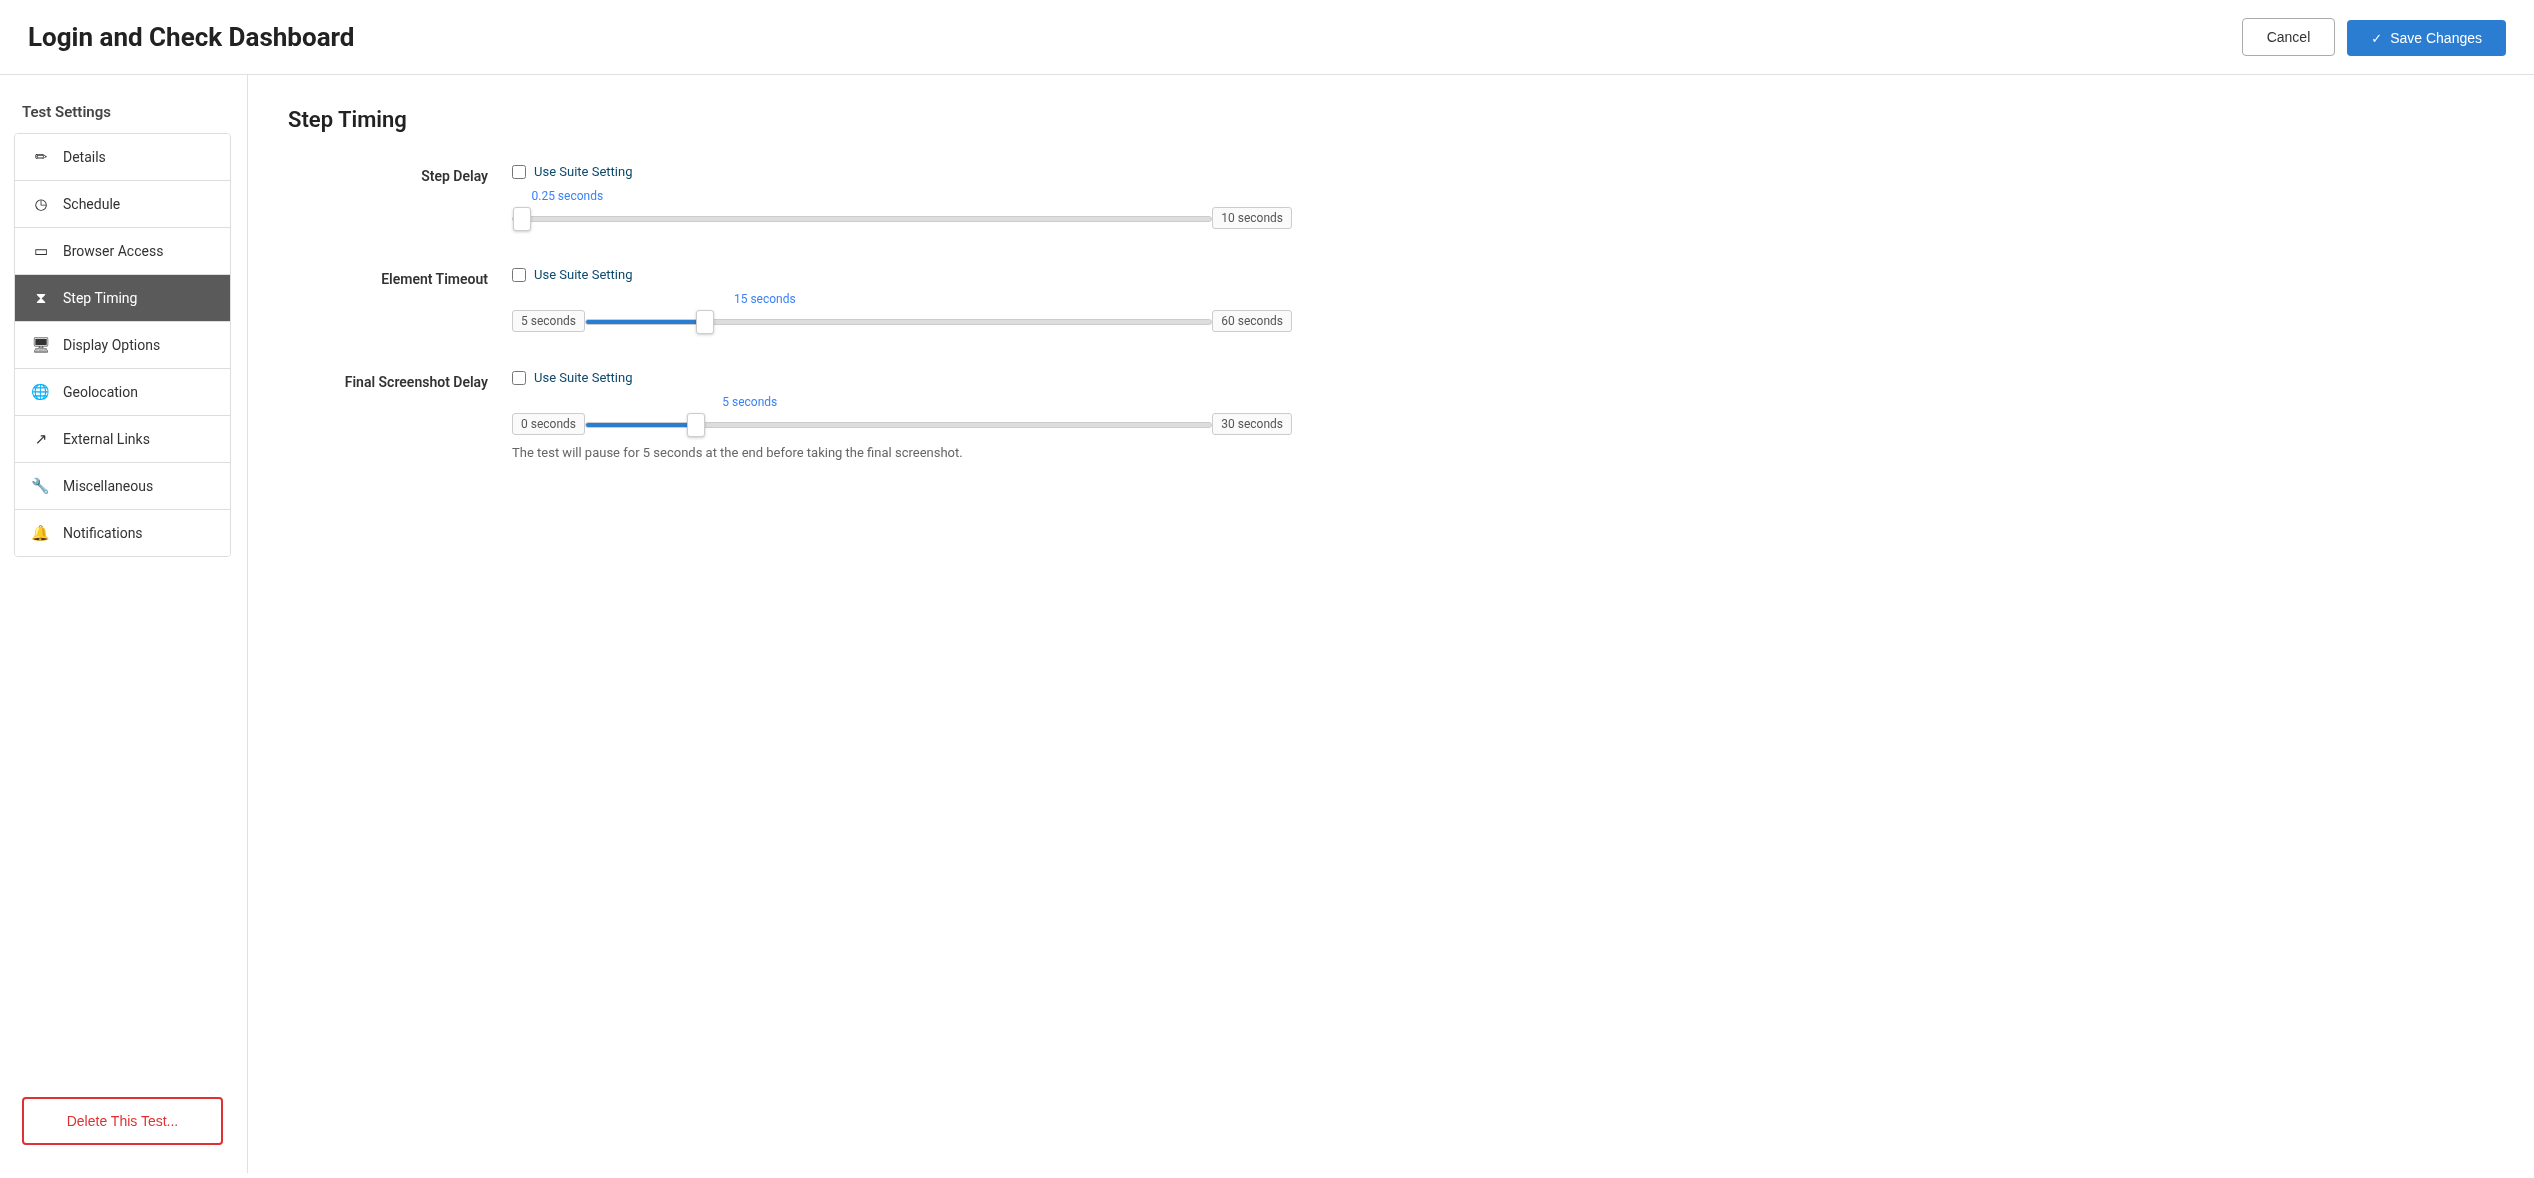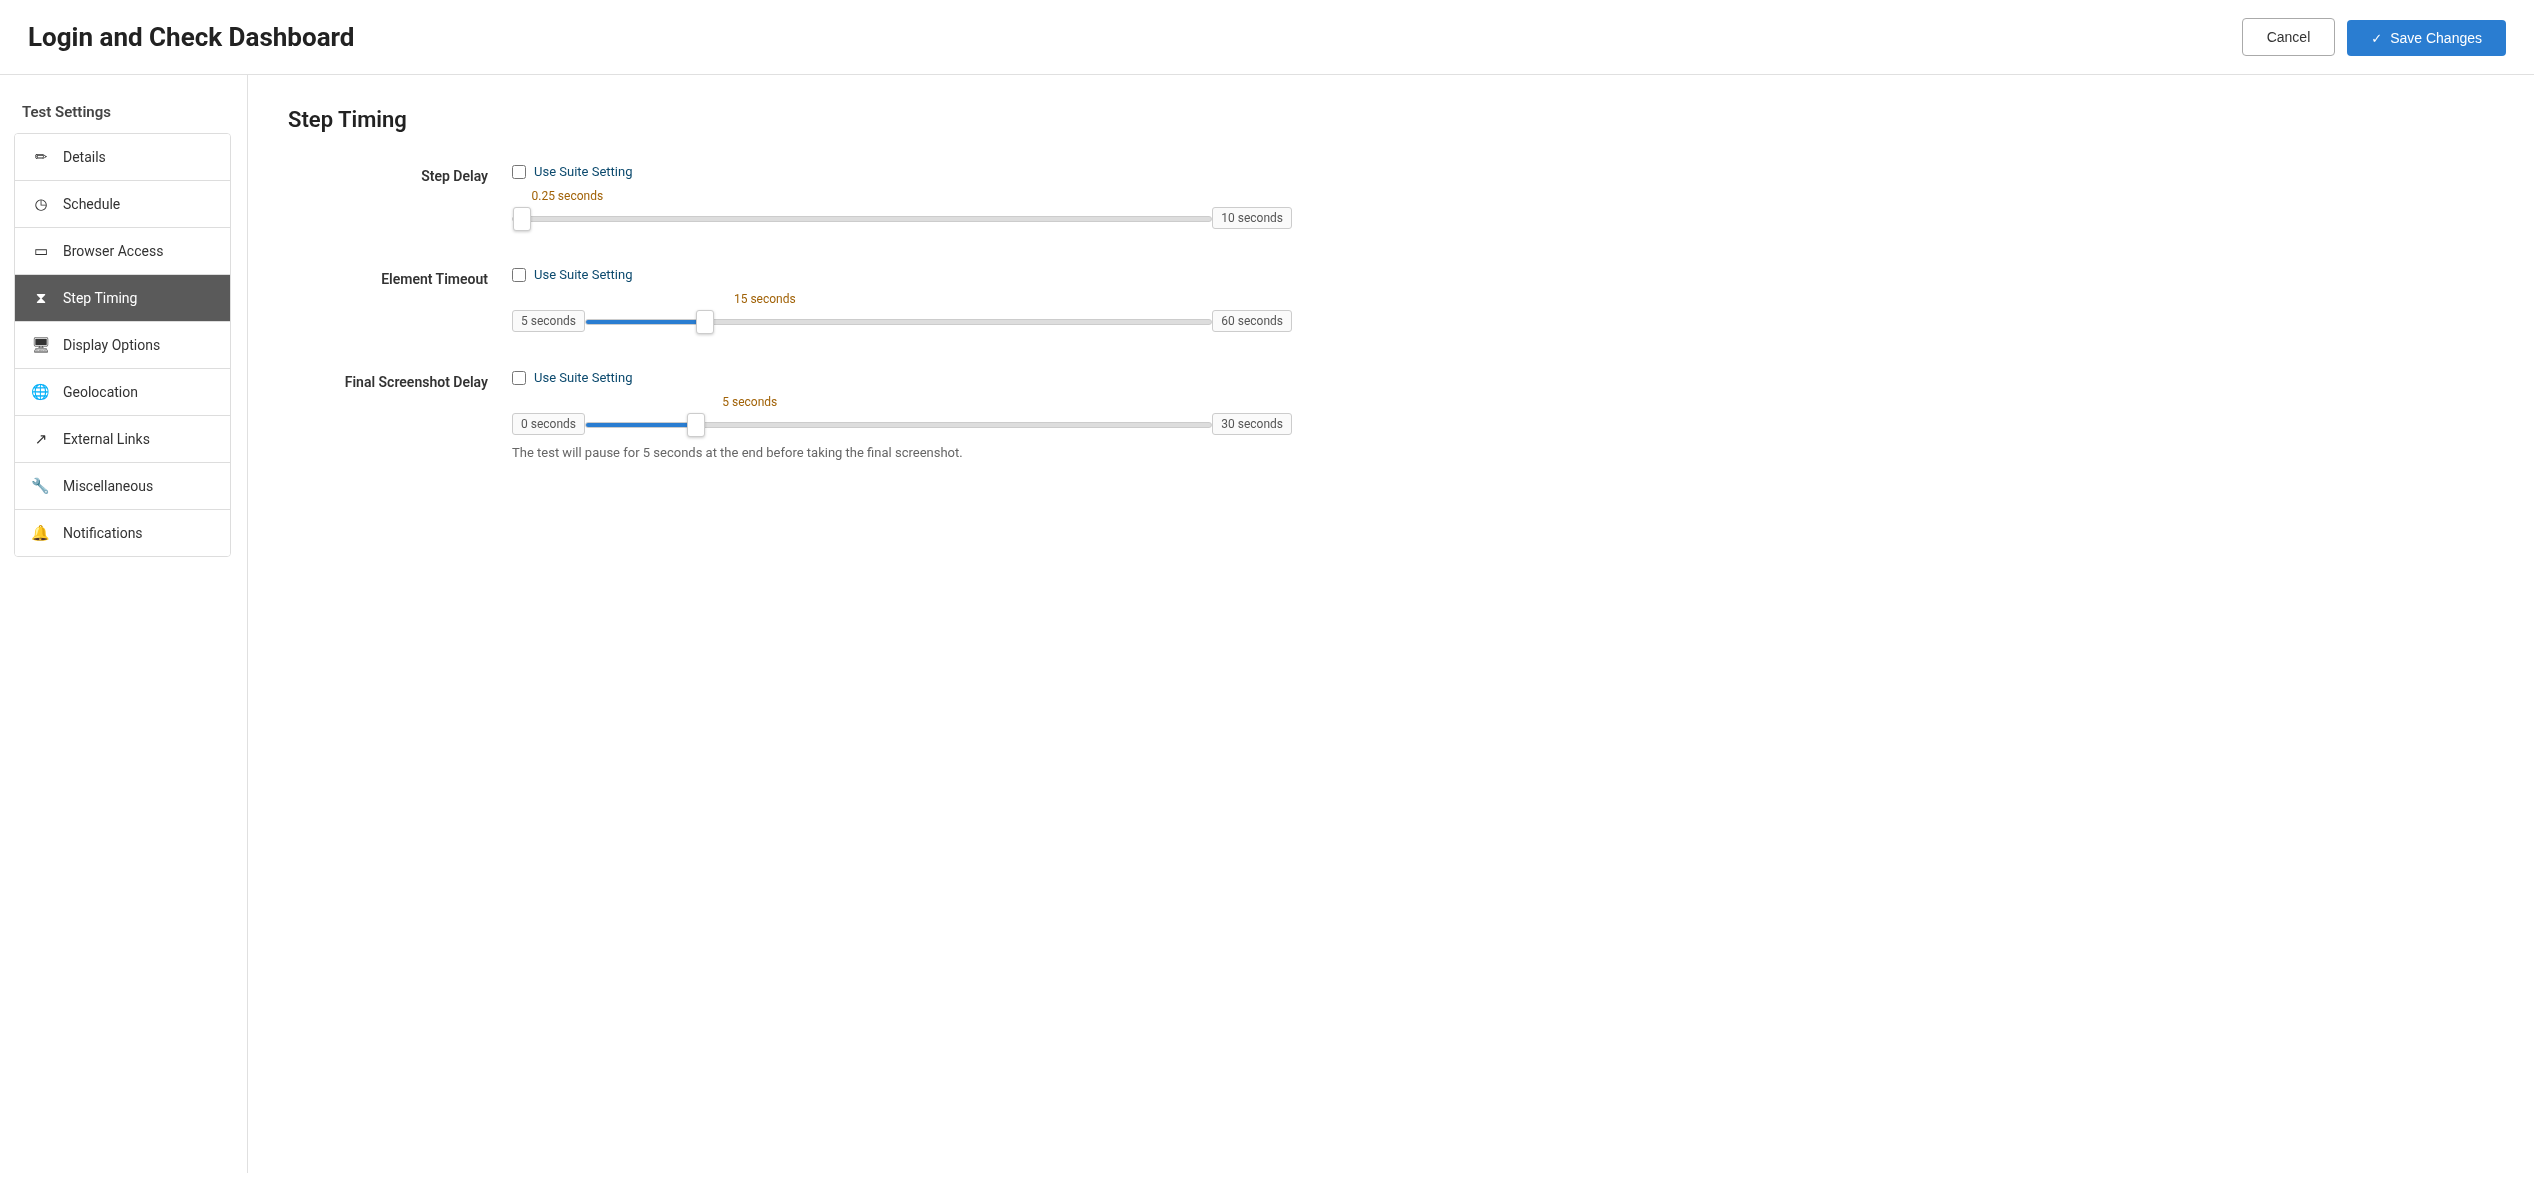--- a/index.html
+++ b/index.html
@@ -167,21 +167,21 @@
       height: 14px;
       cursor: pointer;
       accent-color: #2a7dd1;
     }
     .suite-label {
       font-size: 13px;
       color: #0c4a6e;
     }
     .slider-value-label {
       font-size: 12px;
-      color: #a16207;
+      color: #3b82f6;
       margin-bottom: 4px;
     }
     .slider-wrapper {
       display: flex;
       align-items: flex-start;
       gap: 0;
       position: relative;
     }
     .slider-min-label {
       font-size: 12px;
@@ -310,20 +310,23 @@
             </a>
           </li>
           <li>
             <a href="#">
               <span class="nav-icon">🔔</span>
               <span>Notifications</span>
             </a>
           </li>
         </ul>
     </div>
+    <div class="delete-btn-wrapper">
+      <button class="btn-delete">Delete This Test...</button>
+    </div>
   </aside>
 
   <main class="content">
     <h2 class="section-title">Step Timing</h2>
     <div class="settings-grid" id="settings-grid">
         <div class="setting-row">
           <div class="setting-label">Step Delay</div>
           <div class="setting-control">
             <div class="suite-setting-row">
               <input type="checkbox" class="suite-checkbox" style="">

